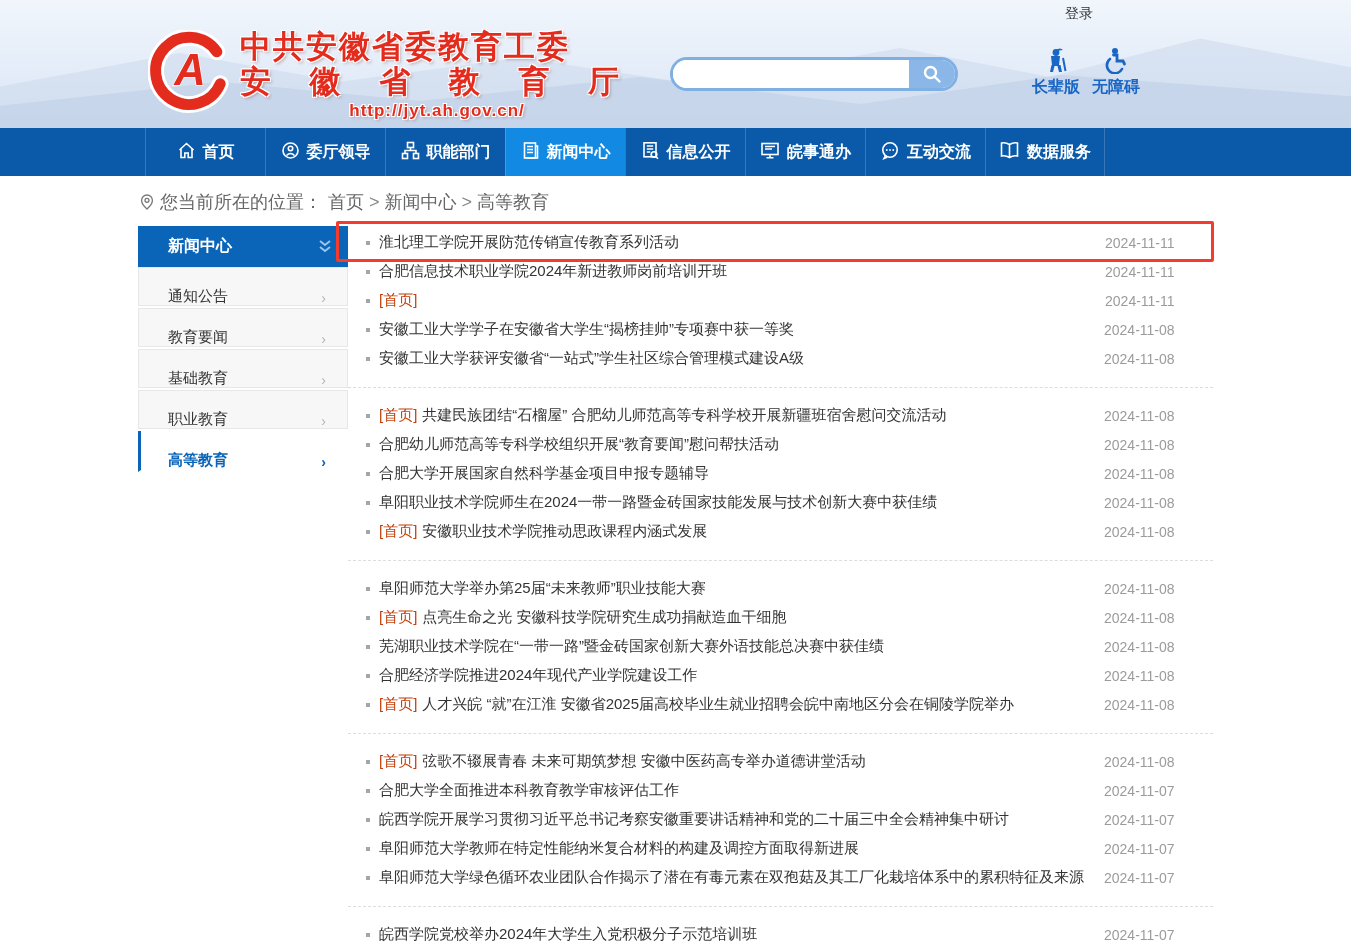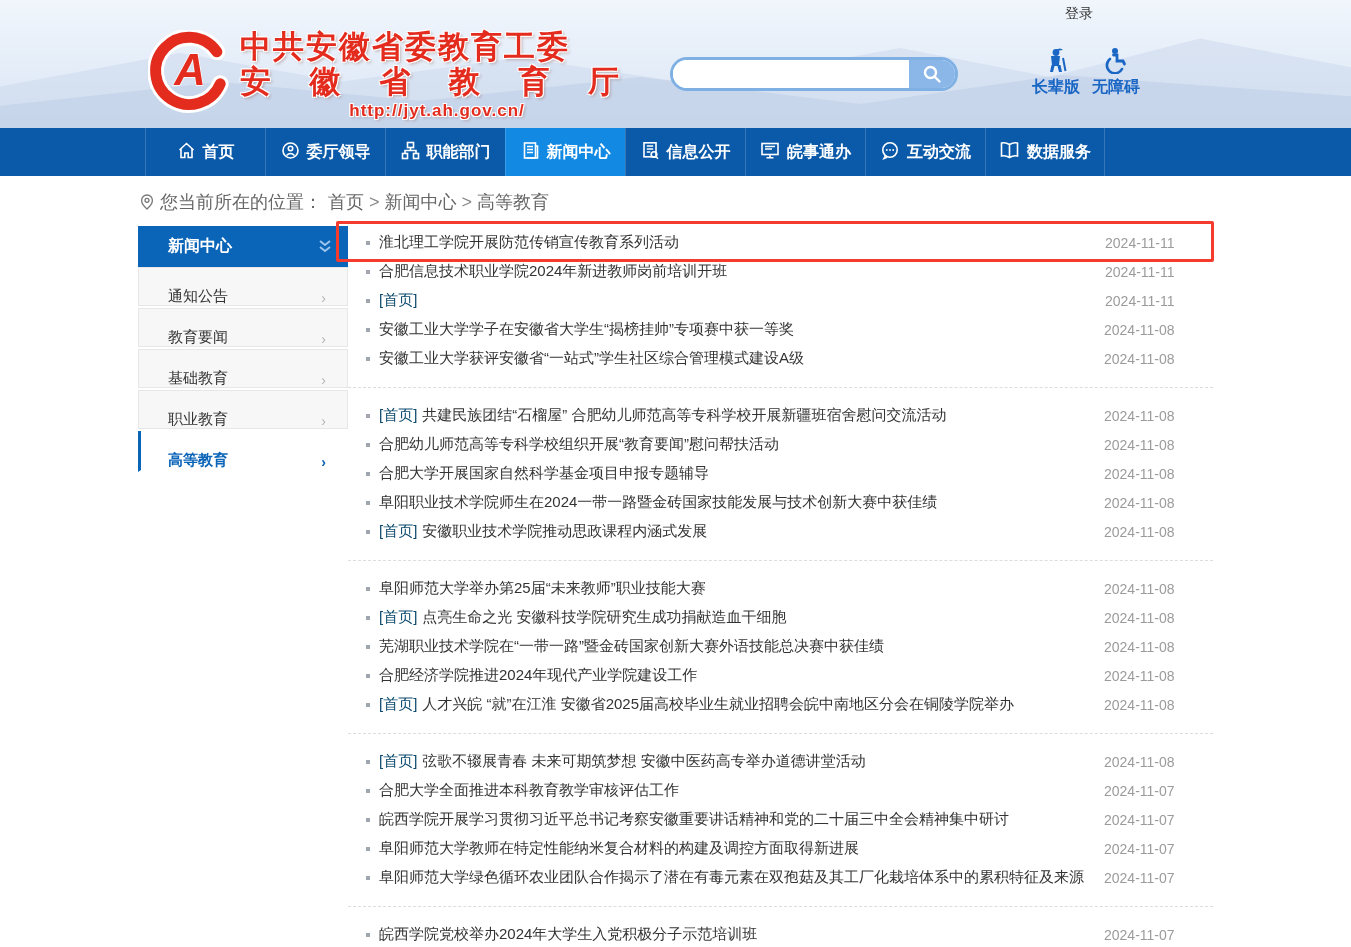--- a/index.html
+++ b/index.html
@@ -61,21 +61,21 @@
   .sidebar-item .arr { margin-left:auto; color:#b5b5b5; font-size:14px; }
   .sidebar-item.active { background:#fff; box-shadow:none; border-left:3px solid #0a64b8;
     color:#0a64b8; font-weight:bold; padding-left:27px; }
   .sidebar-item.active .arr { color:#0a64b8; font-weight:bold; }
 
   .news-pane { flex:1; position:relative; padding-top:2px; }
   .news-group + .news-group { border-top:1px dashed #ddd; margin-top:14px; padding-top:13px; }
   .news-row { position:relative; height:29px; display:flex; align-items:center;
     padding-left:18px; padding-right:38px; cursor:pointer; }
   .bullet { width:4px; height:4px; background:#a0a6ad; margin-right:9px; flex:0 0 auto; }
-  .news-tag { color:#0c4a6e; font-size:15px; margin-right:5px; white-space:nowrap; }
+  .news-tag { color:#c2410c; font-size:15px; margin-right:5px; white-space:nowrap; }
   .news-title { font-size:15px; color:#333; text-decoration:none; white-space:nowrap;
     overflow:hidden; text-overflow:ellipsis; }
   .news-date { margin-left:auto; font-size:14px; color:#9b9b9b; padding-left:20px; white-space:nowrap; }
   .hl-frame { position:absolute; left:-12px; right:-1px; top:-7px; height:41px;
     border:3px solid #f43b2d; border-radius:2px; pointer-events:none; }
 </style>
 </head>
 <body>
 
 <header class="site-header">

